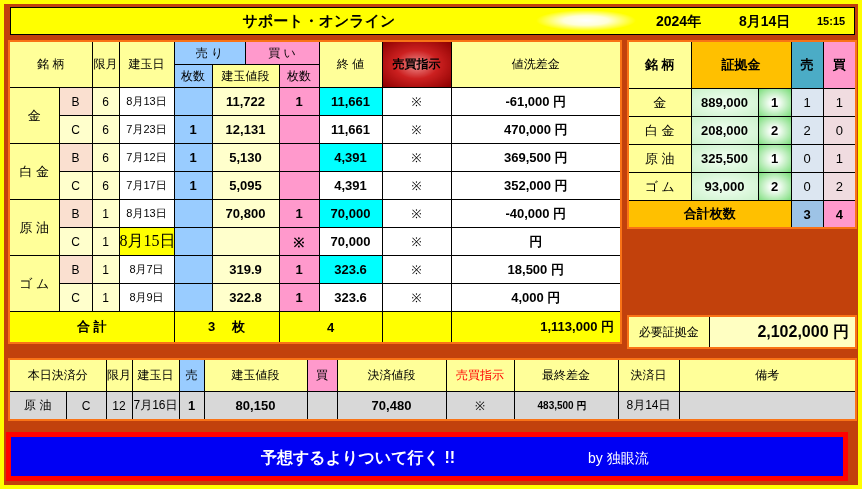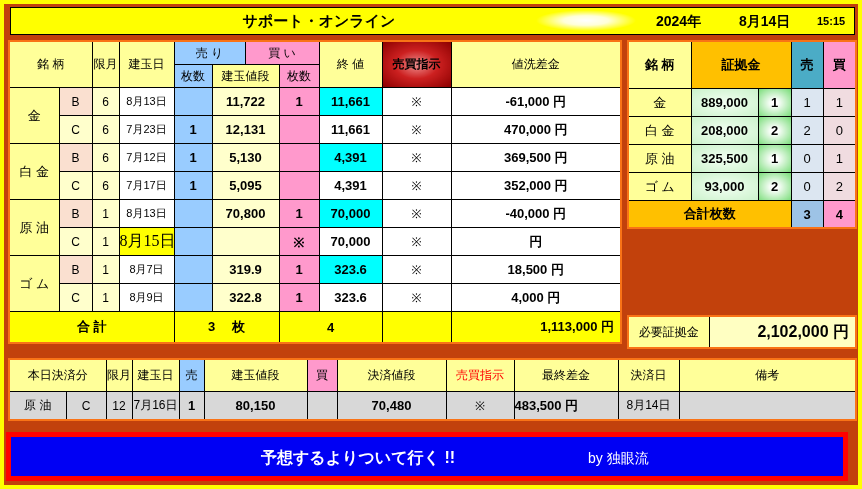--- a/index.html
+++ b/index.html
@@ -65,21 +65,21 @@
   #rightsum td.val{background:#FFFFFF;font-weight:bold;font-size:14px;text-align:right;padding-right:6px;}
   #rightreq{position:absolute;left:627px;top:315px;width:228px;}
   #rightreq td{height:30px;font-size:12px;margin-left:37px;}
   #rightreq td.val{background:#FFFFC2;font-weight:bold;font-size:16px;text-align:right;padding-right:6px;}
   
   #bottomtbl{position:absolute;left:8px;top:358px;width:847px;}
   #bottomtbl tr.hrow td{height:31px;font-size:12px;}
   #bottomtbl tr.drow td{height:27px;background:#D8D8D8;font-size:12px;}
   #bottomtbl td.redTxt{color:#FF0000;}
   #bottomtbl tr.drow td.num{font-weight:bold;font-size:13px;}
-  #bottomtbl tr.drow td.numR{font-weight:bold;font-size:13px;text-align:left;padding-right:8px;}
+  #bottomtbl tr.drow td.numR{font-weight:bold;font-size:10px;text-align:center;padding-right:8px;}
   
   #banner{position:absolute;left:6px;top:432px;width:842px;height:49px;
           border:5px solid #FF0000;background:#0000F4;box-sizing:border-box;}
   #banner .slogan{position:absolute;left:347px;top:11px;transform:translateX(-50%);
         color:#FFFFFF;font-weight:bold;font-size:16px;white-space:nowrap;}
   #banner .credit{position:absolute;left:577px;top:13px;color:#FFFFFF;font-size:14px;white-space:nowrap;}
 </style>
 </head>
 <body>
 

